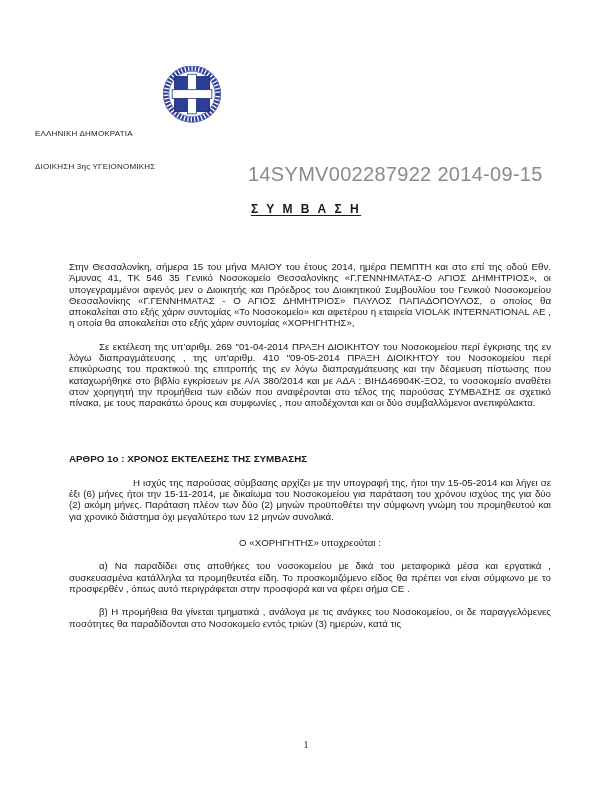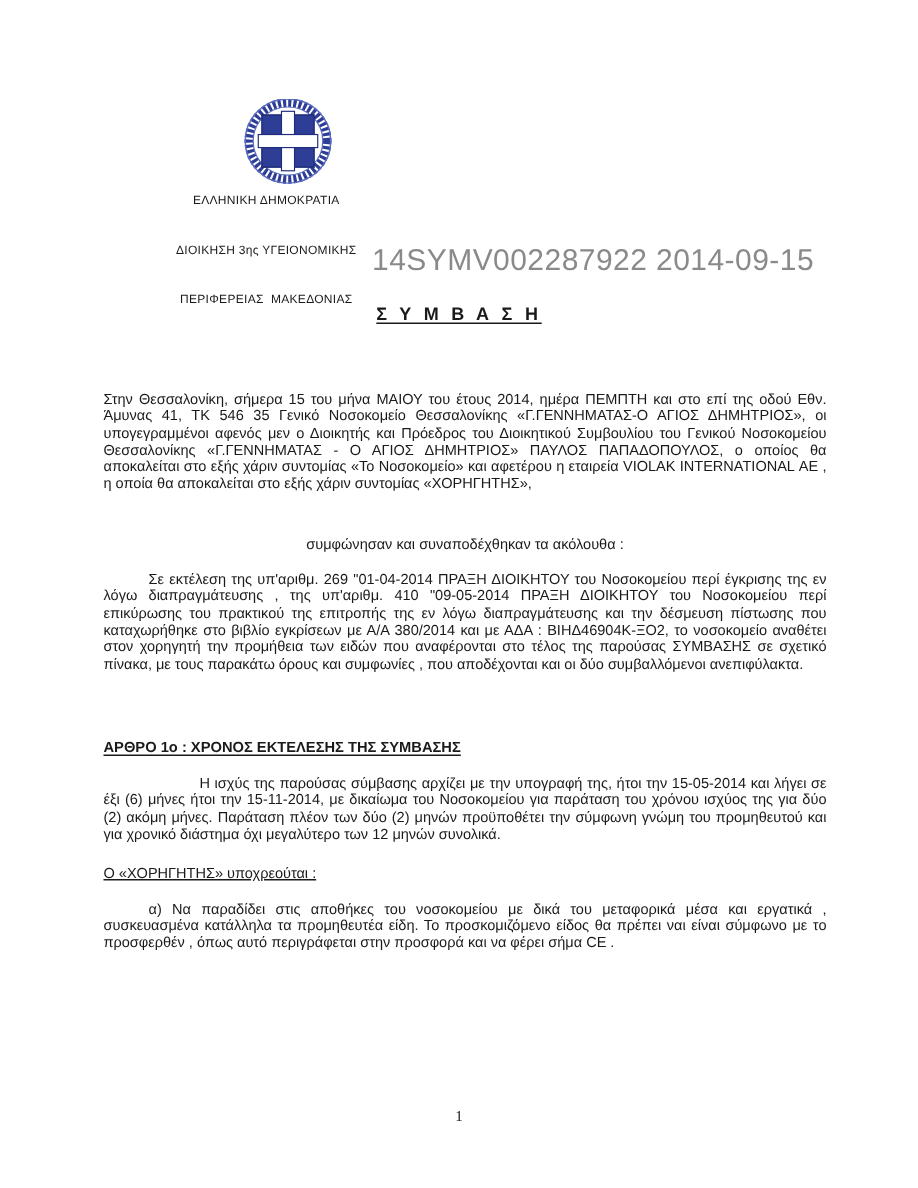--- a/index.html
+++ b/index.html
@@ -11,21 +11,21 @@
     font-family: "Liberation Sans", sans-serif;
     color: #1a1a1a;
     overflow: hidden;
   }
   
   .letterhead {
     position: absolute;
     top: 22px;
     left: 35px;
     width: 285px;
-    text-align: center;
+    text-align: left;
     font-size: 8px;
     line-height: 11px;
     letter-spacing: 0.2px;
     white-space: pre-wrap;
   }
   .emblem-wrap {
     width: 62px;
     height: 58px;
     margin: 0 0 4px 126px;
   }
@@ -64,28 +64,27 @@
     line-height: 11.3px;
     text-align: justify;
   }
   .content p { margin: 12px; }
   .agreement { text-align: center; margin-top: 29px !important; }
   .p2 { margin-top: 10px !important; text-indent: 30px; }
   .art-heading {
     margin: 0;
     font-size: 9.8px;
     font-weight: bold;
-    text-decoration: underline;
     text-underline-offset: 1.5px;
     text-align: left;
   }
   .h1m { margin-top: 44px !important; }
   .p3 { margin-top: 13px !important; text-indent: 64px; }
   .h2m { margin-top: 46px !important; }
-  .intro { margin-top: 15px !important; text-align: left; text-decoration: underline; }
+  .intro { margin-top: 15px !important; text-align: center; }
   .item { text-indent: 30px; }
   
   .pagenum {
     position: absolute;
     top: 739px;
     left: 0;
     width: 612px;
     text-align: center;
     font-family: "Liberation Serif", serif;
     font-size: 10px;
@@ -102,36 +101,35 @@
         <ellipse cx="32" cy="29" rx="27" ry="26.5" fill="#ffffff" stroke="#2e3d96" stroke-width="6" stroke-dasharray="2.2 1.4"></ellipse>
         <ellipse cx="32" cy="29" rx="29.5" ry="29" fill="none" stroke="#5a6ec1" stroke-width="1"></ellipse>
         <ellipse cx="32" cy="29" rx="24" ry="23.5" fill="none" stroke="#5a6ec1" stroke-width="0.8"></ellipse>
         <rect x="14" y="11" width="36" height="36" fill="#2e3d96" stroke="#1f2c7a" stroke-width="1"></rect>
         <rect x="27.5" y="8.5" width="9" height="41" fill="#ffffff" stroke="#1f2c7a" stroke-width="0.8"></rect>
         <rect x="11.5" y="24.5" width="41" height="9" fill="#ffffff" stroke="#1f2c7a" stroke-width="0.8"></rect>
       </svg>
     </div>
     <div>ΕΛΛΗΝΙΚΗ ΔΗΜΟΚΡΑΤΙΑ</div>
     <div>ΔΙΟΙΚΗΣΗ 3ης ΥΓΕΙΟΝΟΜΙΚΗΣ</div>
-    <div>ΠΕΡΙΦΕΡΕΙΑΣ  ΜΑΚΕΔΟΝΙΑΣ</div>
   </div>
 
   <div class="stamp">14SYMV002287922 2014-09-15</div>
 
   <div class="doc-title">
     <span>Σ Υ Μ Β Α Σ Η</span>
   </div>
 
   <div class="content">
     <p>Στην Θεσσαλονίκη, σήμερα 15 του μήνα ΜΑΙΟΥ του έτους 2014, ημέρα ΠΕΜΠΤΗ και στο επί της οδού Εθν. Άμυνας  41, ΤΚ 546 35 Γενικό  Νοσοκομείο Θεσσαλονίκης «Γ.ΓΕΝΝΗΜΑΤΑΣ-Ο ΑΓΙΟΣ ΔΗΜΗΤΡΙΟΣ», οι υπογεγραμμένοι αφενός μεν ο Διοικητής και Πρόεδρος του Διοικητικού Συμβουλίου του Γενικού Νοσοκομείου Θεσσαλονίκης  «Γ.ΓΕΝΝΗΜΑΤΑΣ - Ο ΑΓΙΟΣ ΔΗΜΗΤΡΙΟΣ» ΠΑΥΛΟΣ ΠΑΠΑΔΟΠΟΥΛΟΣ, ο οποίος θα αποκαλείται στο εξής χάριν συντομίας «Το Νοσοκομείο» και αφετέρου η εταιρεία VIOLAK  INTERNATIONAL  ΑΕ , η οποία θα αποκαλείται στο εξής χάριν συντομίας «ΧΟΡΗΓΗΤΗΣ»,</p>
-    <p class="agreement">συμφώνησαν και συναποδέχθηκαν τα ακόλουθα :</p>
     <p class="p2">Σε εκτέλεση της υπ'αριθμ. 269 ʺ01-04-2014 ΠΡΑΞΗ ΔΙΟΙΚΗΤΟΥ  του Νοσοκομείου περί έγκρισης της εν λόγω διαπραγμάτευσης , της υπ'αριθμ. 410 ʺ09-05-2014 ΠΡΑΞΗ ΔΙΟΙΚΗΤΟΥ του Νοσοκομείου περί επικύρωσης του πρακτικού της επιτροπής της εν λόγω διαπραγμάτευσης και την δέσμευση πίστωσης που καταχωρήθηκε στο βιβλίο εγκρίσεων με Α/Α 380/2014 και με ΑΔΑ : ΒΙΗΔ46904Κ-ΞΟ2,  το νοσοκομείο αναθέτει στον χορηγητή την προμήθεια των ειδών που αναφέρονται στο τέλος της παρούσας ΣΥΜΒΑΣΗΣ σε σχετικό πίνακα, με τους παρακάτω όρους και συμφωνίες , που αποδέχονται και οι δύο συμβαλλόμενοι ανεπιφύλακτα.</p>
 
     <p class="art-heading h1m">ΑΡΘΡΟ 1ο : ΧΡΟΝΟΣ ΕΚΤΕΛΕΣΗΣ ΤΗΣ ΣΥΜΒΑΣΗΣ</p>
     <p class="p3">Η ισχύς της παρούσας σύμβασης αρχίζει με την υπογραφή της, ήτοι την 15-05-2014 και λήγει σε έξι (6) μήνες  ήτοι την 15-11-2014,  με δικαίωμα του Νοσοκομείου για παράταση του χρόνου ισχύος της για δύο (2) ακόμη μήνες. Παράταση πλέον των δύο (2) μηνών προϋποθέτει την σύμφωνη γνώμη του προμηθευτού και για χρονικό διάστημα όχι μεγαλύτερο των 12 μηνών συνολικά.</p>
 
     <p class="intro">Ο  «ΧΟΡΗΓΗΤΗΣ» υποχρεούται :</p>
     <p class="item">α) Να παραδίδει στις αποθήκες του νοσοκομείου με δικά του μεταφορικά μέσα και εργατικά , συσκευασμένα κατάλληλα τα προμηθευτέα είδη. Το προσκομιζόμενο είδος θα πρέπει ναι είναι σύμφωνο με το προσφερθέν , όπως αυτό περιγράφεται στην προσφορά και να φέρει σήμα CE .</p>
+    <p class="item">β) Η προμήθεια θα γίνεται τμηματικά  , ανάλογα  με τις ανάγκες του Νοσοκομείου, οι δε παραγγελόμενες ποσότητες θα παραδίδονται στο Νοσοκομείο εντός τριών (3) ημερών, κατά τις</p>
   </div>
 
   <div class="pagenum">1</div>
 
 </div>
 
 </body></html>

